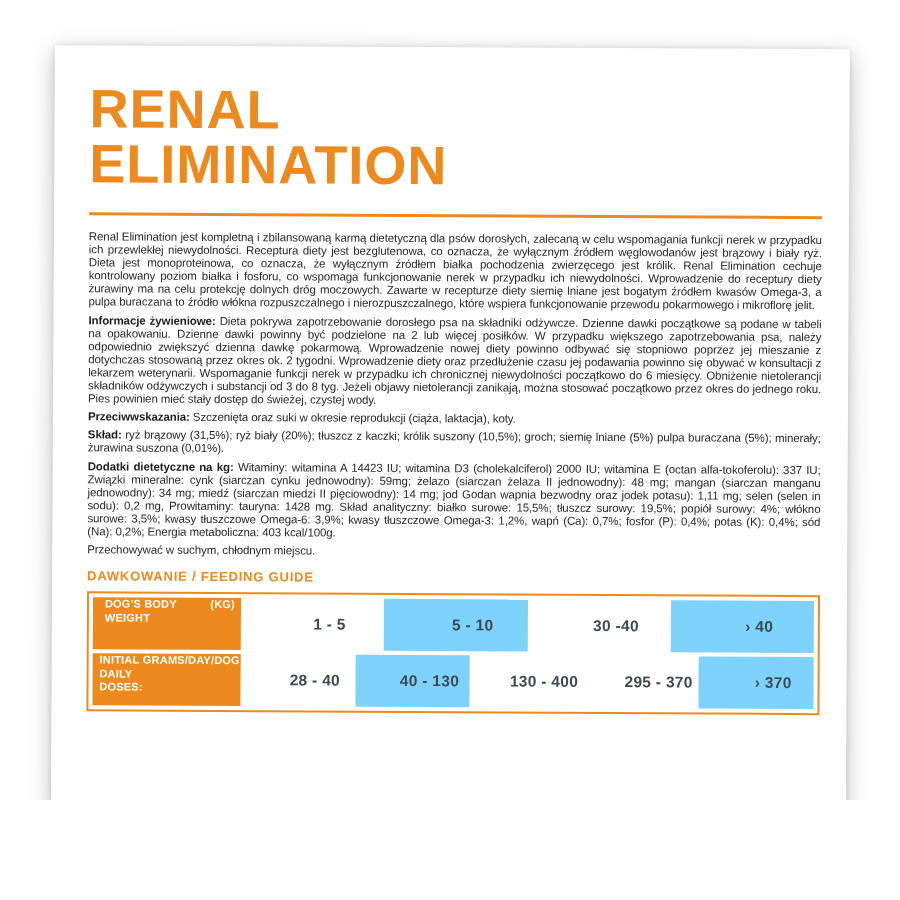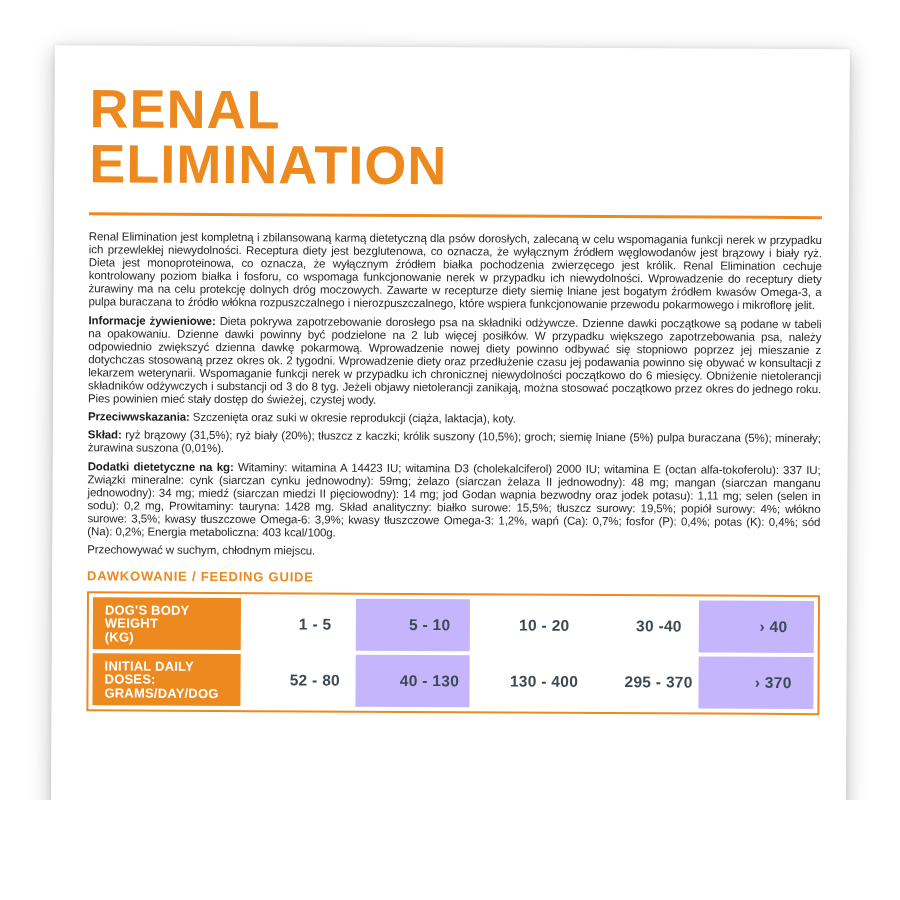--- a/index.html
+++ b/index.html
@@ -17,27 +17,27 @@
   .bodytext{margin-top:15px;color:#282828;font-size:11.5px;line-height:13.1px;
             text-align:justify;letter-spacing:-0.1px;}
   .bodytext p{margin:0 0 5px 0;}
   .bodytext b{color:#1d1d1d;}
   .guide-heading{margin-top:12px;color:#EC8A20;font-weight:bold;
                  font-size:13px;letter-spacing:.8px;}
   .ftable{margin-top:8px;border:2px solid #EC8A20;padding:4px;
           display:flex;flex-direction:column;gap:4px;background:#fff;}
   .frow{display:flex;height:52px;}
   .fhead{flex:0 0 148px;width:148px;background:#EC8A20;color:#ffffff;
-         font-weight:bold;font-size:13px;line-height:13.5px;
-         display:flex;flex-direction:column;justify-content:center;
+         font-weight:bold;font-size:11px;line-height:13.5px;
+         display:flex;flex-direction:row;justify-content:center;
          padding-left:12px;padding-right:6px;box-sizing:border-box;
          letter-spacing:.2px;}
   .fcell{flex:1;display:flex;align-items:center;justify-content:center;
          font-size:15.5px;font-weight:bold;color:#3E4A53;letter-spacing:.3px;padding-left:34px;}
-  .fcell.alt{background:#c4b5fd;}
+  .fcell.alt{background:#7dd3fc;}
 </style>
 </head>
 <body>
 
 <div class="stage">
   <div class="card">
 
     <h1 class="title">
       <span class="line">RENAL</span>
       <span class="line">ELIMINATION</span>
@@ -63,31 +63,30 @@
 
     <div class="ftable">
 
       <div class="frow">
         <div class="fhead">
           <span>DOG'S BODY WEIGHT</span>
           <span>(KG)</span>
         </div>
         <div class="fcell">1 - 5</div>
         <div class="fcell alt">5 - 10</div>
-        <div class="fcell">10 - 20</div>
         <div class="fcell">30 -40</div>
         <div class="fcell alt">› 40</div>
       </div>
 
       <div class="frow">
         <div class="fhead">
           <span>INITIAL DAILY DOSES:</span>
           <span>GRAMS/DAY/DOG</span>
         </div>
-        <div class="fcell">52 - 80</div>
+        <div class="fcell">28 - 40</div>
         <div class="fcell alt">40 - 130</div>
         <div class="fcell">130 - 400</div>
         <div class="fcell">295 - 370</div>
         <div class="fcell alt">› 370</div>
       </div>
 
     </div>
   </div>
 </div>
 

